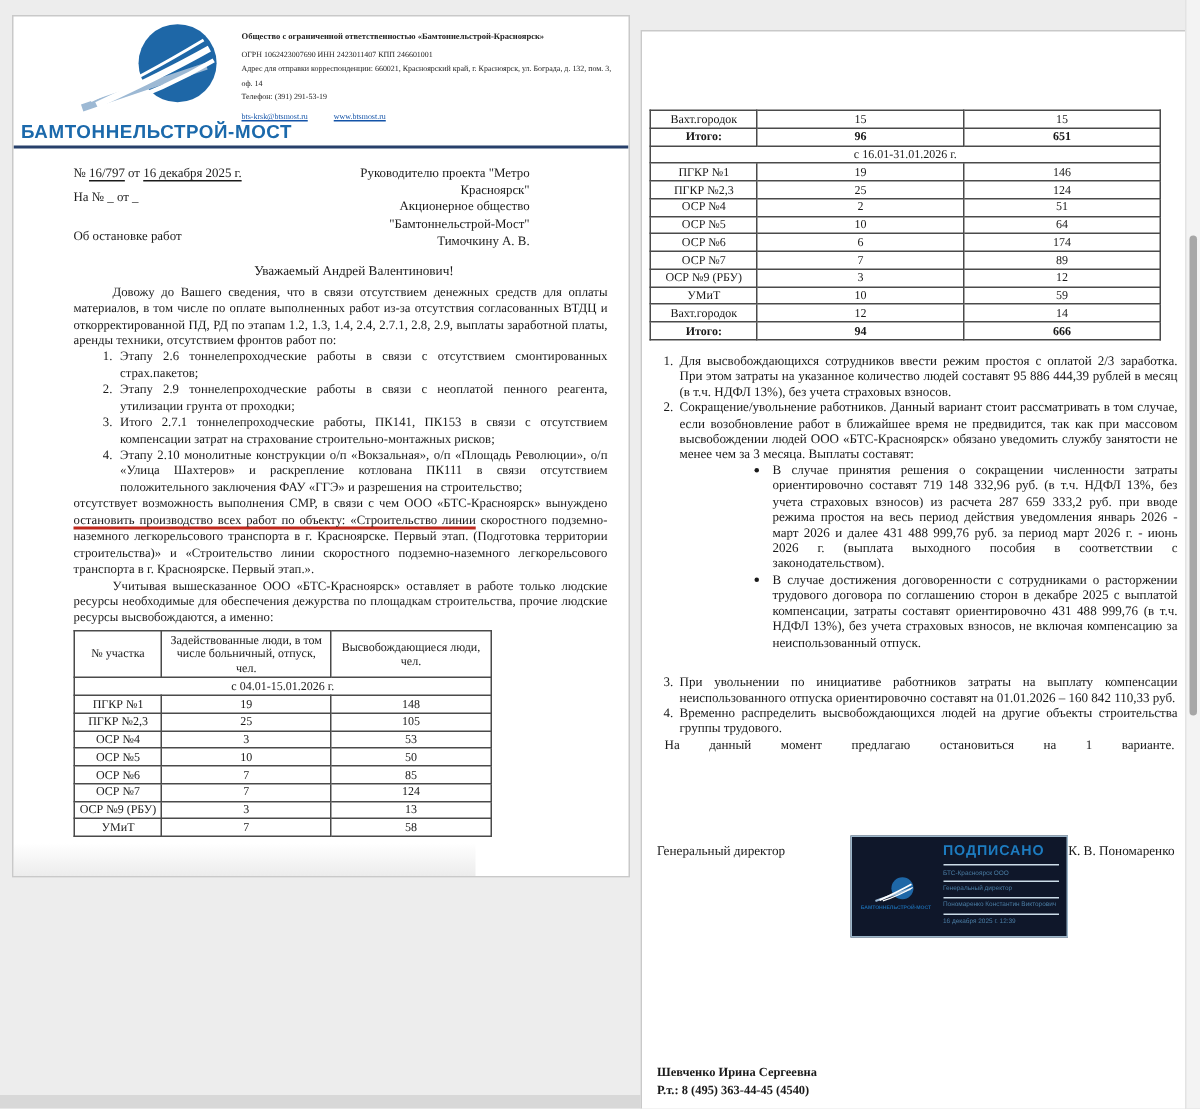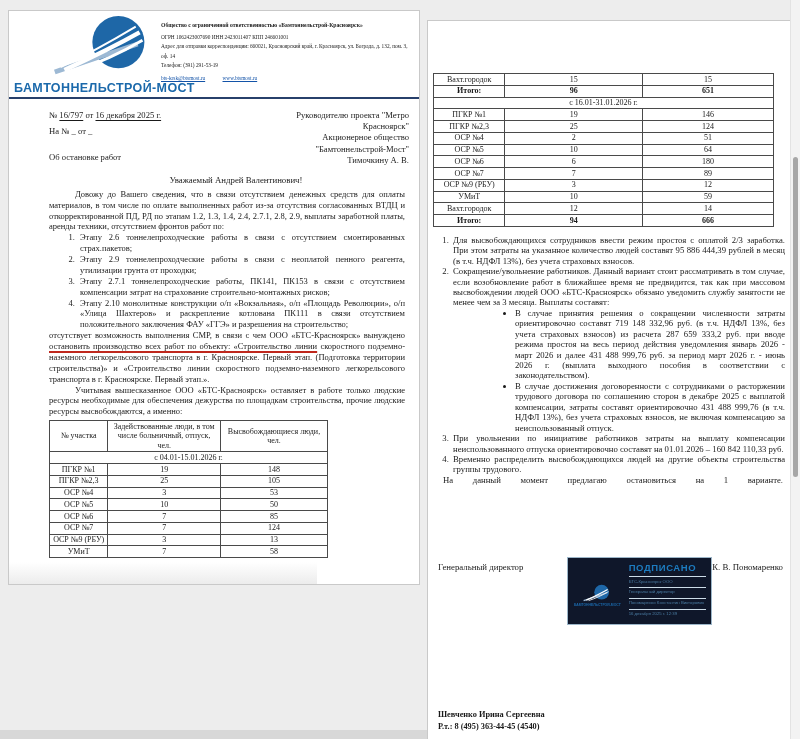--- a/index.html
+++ b/index.html
@@ -21,21 +21,21 @@
   .p1-header { position:relative; height:86px; border-bottom:2px solid #27406b; }
   .emblem { position:absolute; left:40px; top:4px; }
   .logo-word { position:absolute; left:5px; top:70px; font-family:"Liberation Sans",sans-serif;
     font-weight:bold; font-size:12.5px; letter-spacing:.4px; color:#1b69ab; white-space:nowrap; }
   .lh-info { position:absolute; left:152px; top:10px; width:254px; font-size:5.3px; line-height:1.75; color:#222; }
   .lh-name { font-weight:bold; font-size:5.7px; margin-bottom:2px; }
   .lh-links { margin-top:4px; }
   .lh-links a { color:#1353a8; text-decoration:underline; margin-right:16px; font-size:5.3px; }
 
   
-  .p1-meta { display:flex; justify-content:space-between; margin:11px 10px 0 40px; }
+  .p1-meta { display:flex; margin:11px 10px 0 40px; }
   .meta-left { font-size:8.6px; line-height:1.3; }
   .meta-left u { text-underline-offset:1.5px; }
   .reply-line { margin-top:5px; }
   .subject { margin-top:15px; }
   .addressee { width:192px; text-align:right; font-size:8.6px; line-height:1.3; }
 
   .salutation { text-align:center; font-size:8.8px; margin-top:9px;margin-left:44px; }
 
   .p1-body { margin:4px 14px 0 40px; font-size:8.5px; line-height:1.28; text-align:justify; }
   .p1-body p { margin:0; }
@@ -50,21 +50,21 @@
   table.people tr.bold td { font-weight:bold; }
   #t1 { margin:3px 0 0 40px; width:279px; }
   #t2 { margin:52px 0 0 5px; width:341px; }
   .c1 { width:21%; } .c2 { width:40.5%; } .c3 { width:38.5%; }
 
   
   .p2-body { margin:8px 5px 0 10px; font-size:8.7px; line-height:1.2; text-align:justify; }
   .p2-body p { margin:0; }
   ol.options { margin:0; padding-left:13px; }
   ol.options > li { padding-left:2px; margin:0; }
-  ul.bullets { margin:0 0 0 50px; padding:0 0 0 12px; list-style:disc; }
+  ul.bullets { margin:0 0 16px 50px; padding:0 0 0 12px; list-style:disc; }
   ul.bullets li { margin:0; }
   .final-line { text-align:justify; text-align-last:justify; padding:0 2px 0 5px; }
 
   
   .sig-title { position:absolute; left:10px; top:541px; font-size:8.8px; }
   .sig-name  { position:absolute; right:7px; top:541px; font-size:8.8px; }
   .stamp { position:absolute; left:139px; top:536px; width:145px; height:68px;
     border:1.5px solid #9cb6c9; background:#0f172a; display:flex; box-sizing:border-box; }
   .stamp-left { width:41%; display:flex; flex-direction:column; align-items:center; justify-content:center; padding-top:8px; }
   .stamp-logo-text { font-family:"Liberation Sans",sans-serif; font-weight:bold; font-size:3.4px; color:#1b69ab; margin-top:1px; white-space:nowrap; }
@@ -125,21 +125,21 @@
     </div>
   </div>
 
   <div class="salutation">Уважаемый Андрей Валентинович!</div>
 
   <div class="p1-body">
     <p class="indent">Довожу до Вашего сведения, что в связи отсутствием денежных средств для оплаты материалов, в том числе по оплате выполненных работ из-за отсутствия согласованных ВТДЦ и откорректированной ПД, РД по этапам 1.2, 1.3, 1.4, 2.4, 2.7.1, 2.8, 2.9, выплаты заработной платы, аренды техники, отсутствием фронтов работ по:</p>
     <ol class="reasons">
       <li>Этапу 2.6 тоннелепроходческие работы в связи с отсутствием смонтированных страх.пакетов;</li>
       <li>Этапу 2.9 тоннелепроходческие работы в связи с неоплатой пенного реагента, утилизации грунта от проходки;</li>
-      <li>Этапу 2.7.1 тоннелепроходческие работы, ПК141, ПК153 в связи с отсутствием компенсации затрат на страхование строительно-монтажных рисков;</li>
+      <li>Итого 2.7.1 тоннелепроходческие работы, ПК141, ПК153 в связи с отсутствием компенсации затрат на страхование строительно-монтажных рисков;</li>
       <li>Этапу 2.10 монолитные конструкции о/п «Вокзальная», о/п «Площадь Революции», о/п «Улица Шахтеров» и раскрепление котлована ПК111 в связи отсутствием положительного заключения ФАУ «ГГЭ» и разрешения на строительство;</li>
     </ol>
     <p><span>отсутствует возможность выполнения СМР, в связи с чем ООО «БТС-Красноярск» вынуждено </span><span class="red-underline">остановить производство всех работ по объекту: «Строительство линии</span><span> скоростного подземно-наземного легкорельсового транспорта в г. Красноярске. Первый этап. (Подготовка территории строительства)» и «Строительство линии скоростного подземно-наземного легкорельсового транспорта в г. Красноярске. Первый этап.».</span></p>
     <p class="indent">Учитывая вышесказанное ООО «БТС-Красноярск» оставляет в работе только людские ресурсы необходимые для обеспечения дежурства по площадкам строительства, прочие людские ресурсы высвобождаются, а именно:</p>
   </div>
 
   <table class="people" id="t1">
     <colgroup>
         <col class="c1">
         <col class="c2">
@@ -242,21 +242,21 @@
           <td>51</td>
         </tr>
         <tr>
           <td>ОСР №5</td>
           <td>10</td>
           <td>64</td>
         </tr>
         <tr>
           <td>ОСР №6</td>
           <td>6</td>
-          <td>180</td>
+          <td>174</td>
         </tr>
         <tr>
           <td>ОСР №7</td>
           <td>7</td>
           <td>89</td>
         </tr>
         <tr>
           <td>ОСР №9 (РБУ)</td>
           <td>3</td>
           <td>12</td>

